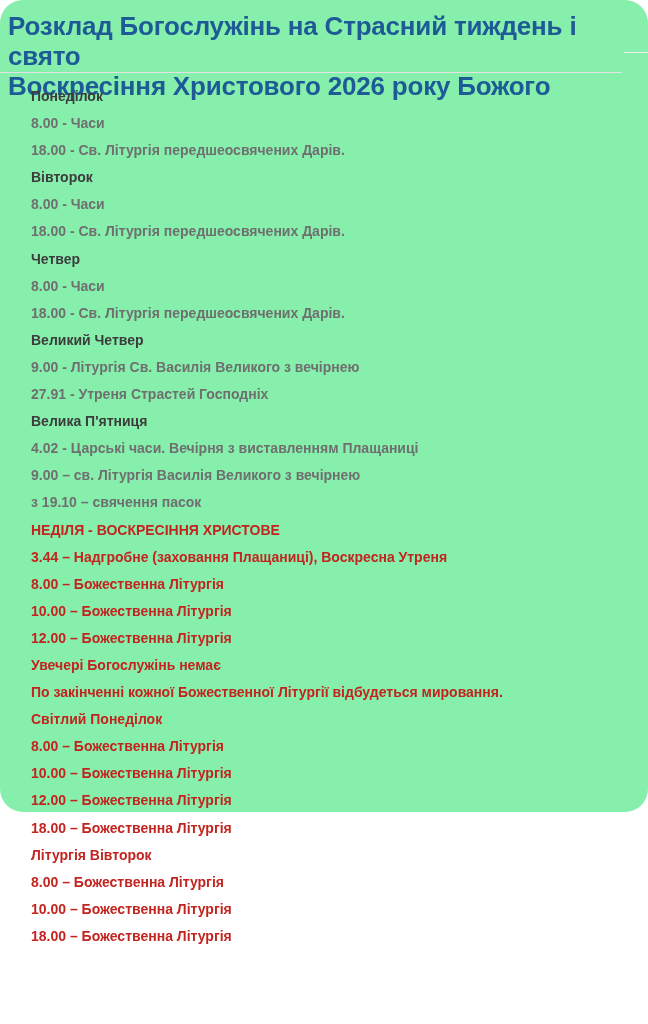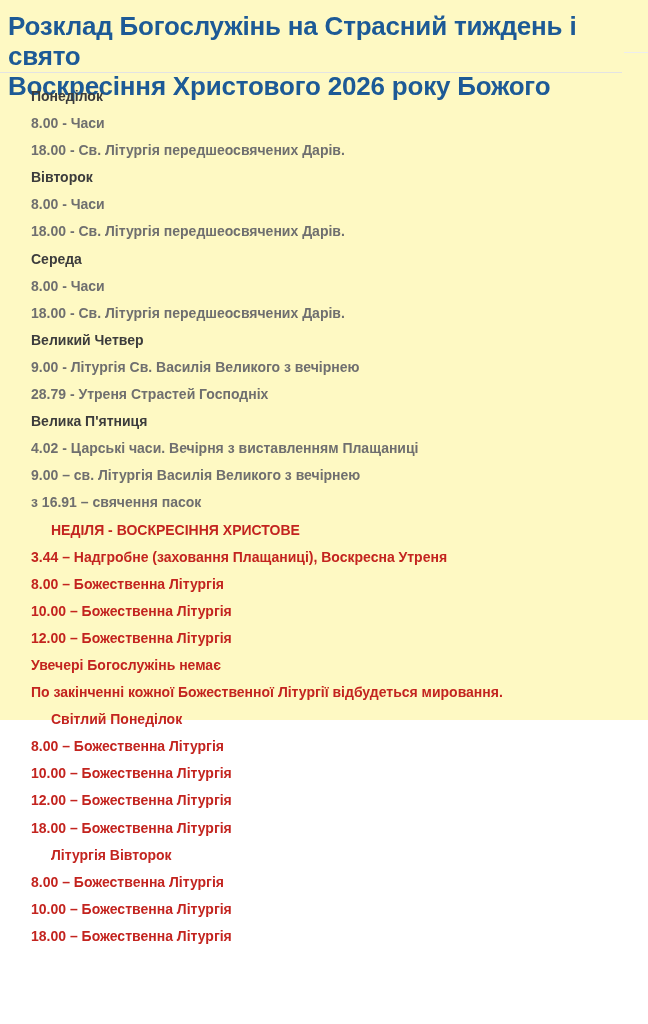--- a/index.html
+++ b/index.html
@@ -12,21 +12,21 @@
   }
   * { box-sizing: border-box; }
   html, body {
     margin: 0; padding: 0;
     width: 648px; height: 1024px;
     background: #ffffff;
     font-family: "Liberation Sans", sans-serif;
     overflow: hidden;
     position: relative;
   }
-  .page { position: relative; width: 648px; height: 720px; background: #fef9c3; }
+  .page { position: relative; width: 648px; height: 812px; background: #86efac; border-radius: 23px; }
   .page-title {
     color: var(--title-color);
     font-weight: bold;
     font-size: 26px;
     line-height: 30px;
     padding: 11px 20px 0 8px;
     letter-spacing: -0.2px;
     margin: 0;
   }
   .divider-main {
@@ -47,50 +47,50 @@
   .line {
     margin: 0;
     font-size: 14px;
     line-height: 27.1px;
     white-space: nowrap;
     font-weight: bold;
   }
   .line.day { font-weight: bold; }
   .line.day.dark { color: var(--dark-head-color); }
   .line.item.dark { color: var(--body-color); }
-  .line.day.red { color: var(--red-color); margin-left: 20px; }
+  .line.day.red { color: var(--red-color); }
   .line.item.red { color: var(--red-color); }
 </style>
 </head>
 <body>
 
 <div class="page">
 
   <h1 class="page-title"><span>Розклад Богослужінь на Страсний тиждень і свято</span><br><span>Воскресіння Христового 2026 року Божого</span></h1>
 
   <div class="divider-right"></div>
   <div class="divider-main"></div>
 
   <div class="schedule">
       <p class="line day dark">Понеділок</p>
       <p class="line item dark">8.00 - Часи</p>
       <p class="line item dark">18.00 - Св. Літургія передшеосвячених Дарів.</p>
       <p class="line day dark">Вівторок</p>
       <p class="line item dark">8.00 - Часи</p>
       <p class="line item dark">18.00 - Св. Літургія передшеосвячених Дарів.</p>
-      <p class="line day dark">Середа</p>
+      <p class="line day dark">Четвер</p>
       <p class="line item dark">8.00 - Часи</p>
       <p class="line item dark">18.00 - Св. Літургія передшеосвячених Дарів.</p>
       <p class="line day dark">Великий Четвер</p>
       <p class="line item dark">9.00 - Літургія Св. Василія Великого з вечірнею</p>
-      <p class="line item dark">28.79 - Утреня Страстей Господніх</p>
+      <p class="line item dark">27.91 - Утреня Страстей Господніх</p>
       <p class="line day dark">Велика П'ятниця</p>
       <p class="line item dark">4.02 - Царські часи. Вечірня з виставленням Плащаниці</p>
       <p class="line item dark">9.00 – св. Літургія Василія Великого з вечірнею</p>
-      <p class="line item dark">з 16.91 – свячення пасок</p>
+      <p class="line item dark">з 19.10 – свячення пасок</p>
       <p class="line day red">НЕДІЛЯ - ВОСКРЕСІННЯ ХРИСТОВЕ</p>
       <p class="line item red">3.44 – Надгробне (заховання Плащаниці), Воскресна Утреня</p>
       <p class="line item red">8.00 – Божественна Літургія</p>
       <p class="line item red">10.00 – Божественна Літургія</p>
       <p class="line item red">12.00 – Божественна Літургія</p>
       <p class="line item red">Увечері Богослужінь немає</p>
       <p class="line item red">По закінченні кожної Божественної Літургії відбудеться мировання.</p>
       <p class="line day red">Світлий Понеділок</p>
       <p class="line item red">8.00 – Божественна Літургія</p>
       <p class="line item red">10.00 – Божественна Літургія</p>

